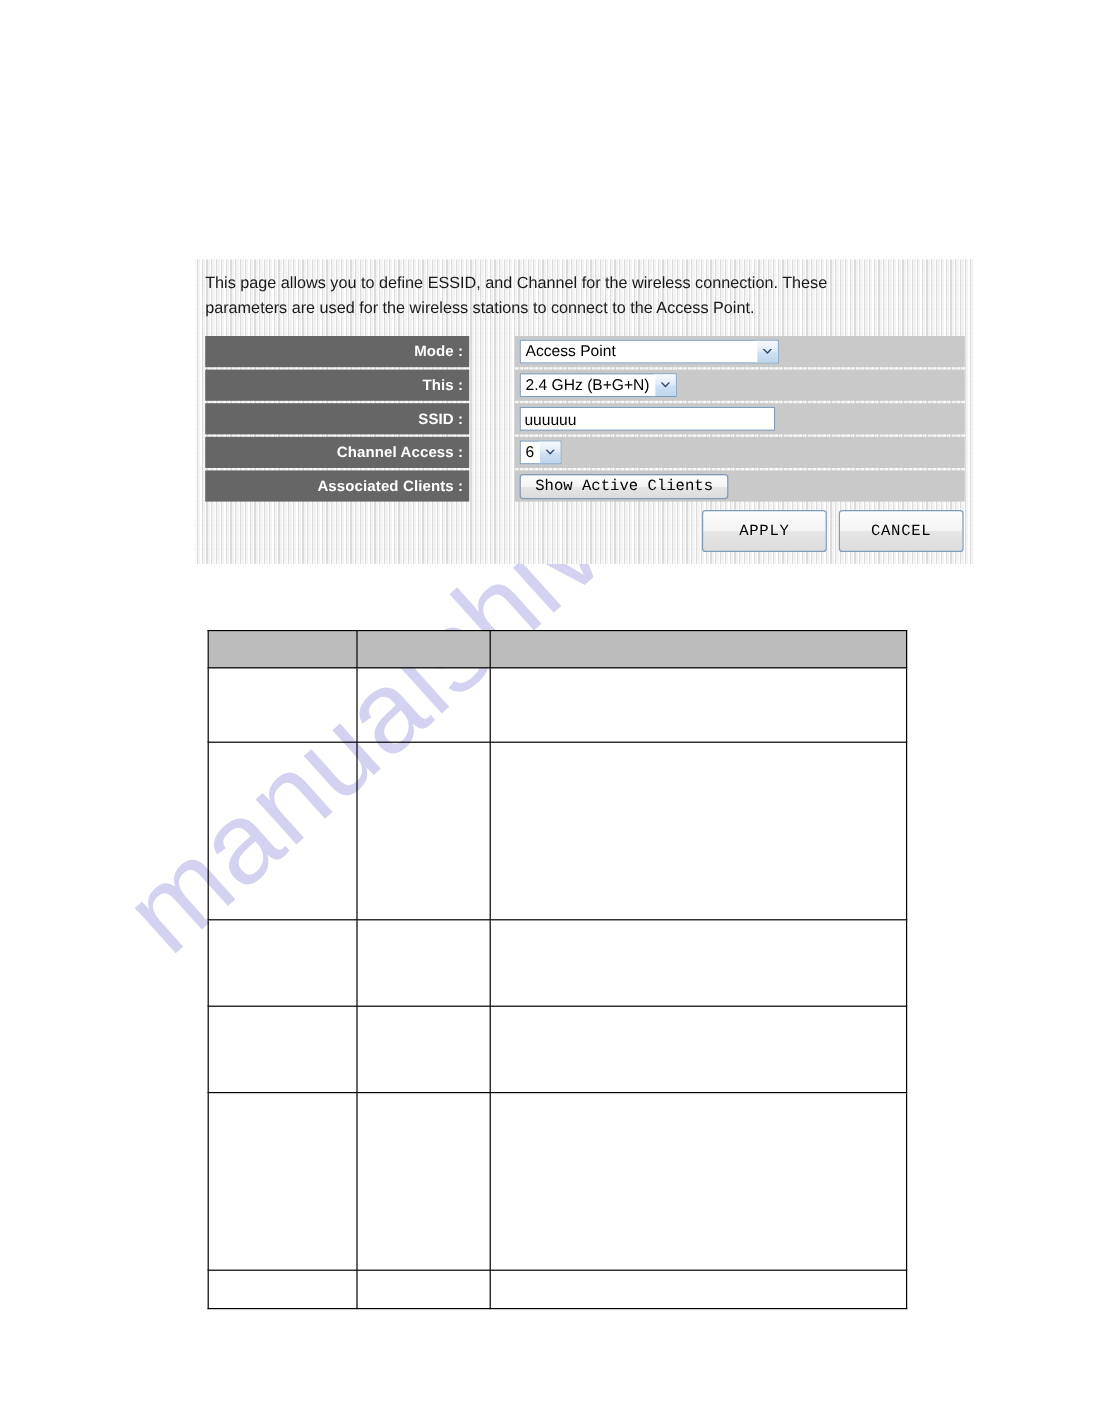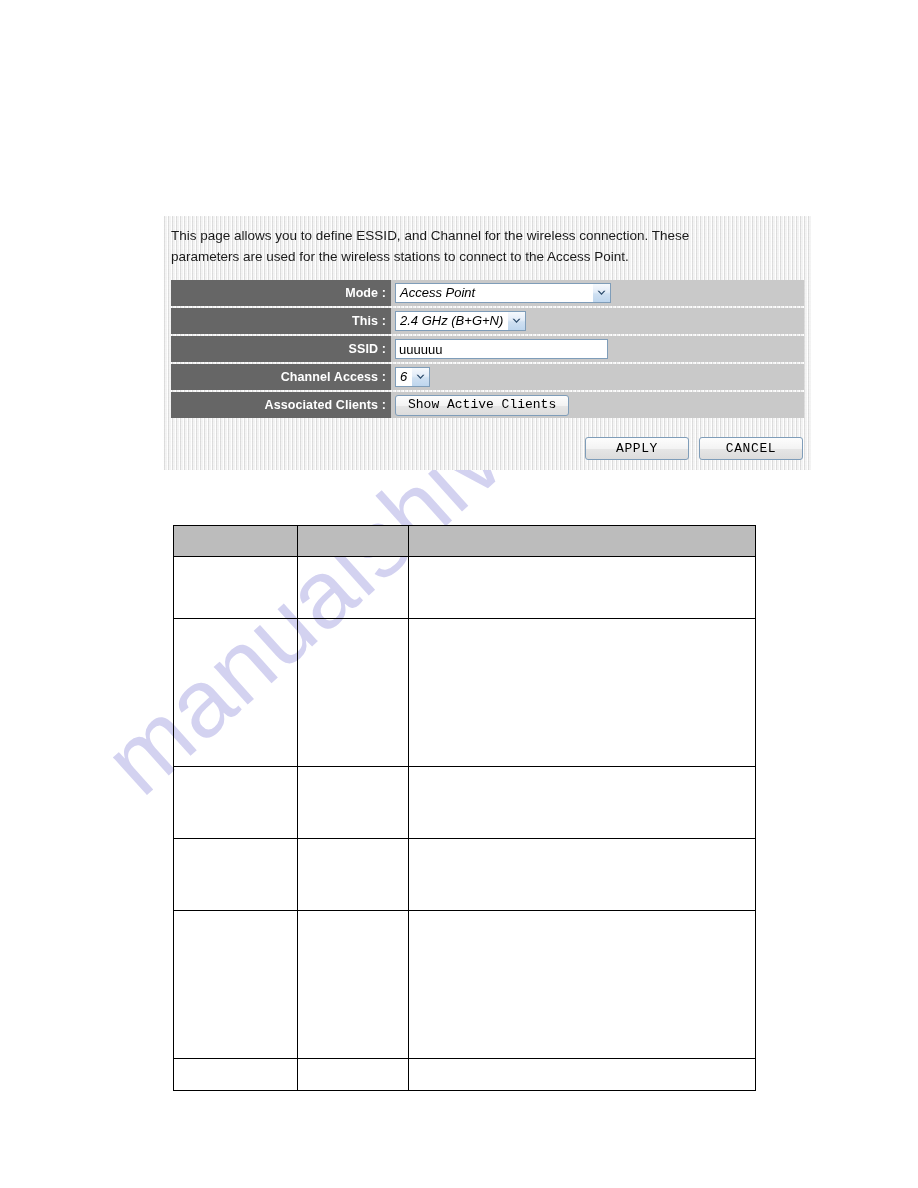--- a/index.html
+++ b/index.html
@@ -90,20 +90,21 @@
     position: absolute;
     left: 8px;
     top: 64px;
     width: 633px;
   }
   .form-row {
     display: flex;
     align-items: stretch;
     height: 26px;
     margin-bottom: 2px;
+    gap: 38px;
   }
   .row-label {
     width: 220px;
     background: #666666;
     color: #ffffff;
     font-size: 12.5px;
     font-weight: bold;
     display: flex;
     align-items: center;
     justify-content: flex-end;
@@ -124,21 +125,20 @@
   .win-select {
     display: inline-flex;
     align-items: stretch;
     height: 20px;
     background: #ffffff;
     border: 1px solid #7f9db9;
     box-sizing: border-box;
     font-size: 13px;
     color: #000;
     font-family: "Liberation Sans", sans-serif;
-    font-style: italic;
   }
   .win-select .sel-text {
     display: flex;
     align-items: center;
     padding: 0 6px 0 4px;
     white-space: nowrap;
     line-height: 18px;
   }
   .win-select .sel-arrow {
     width: 17px;
@@ -193,21 +193,21 @@
 
   .panel-actions {
     position: absolute;
     right: 8px;
     bottom: 10px;
     display: flex;
     gap: 10px;
   }
   .btn-apply, .btn-cancel {
     width: 104px;
-    height: 23px;
+    height: 35px;
     text-align: center;
     letter-spacing: 0.6px;
     padding: 2px 0;
   }
 
   
   .desc-table {
     position: absolute;
     left: 173px;
     top: 525px;

